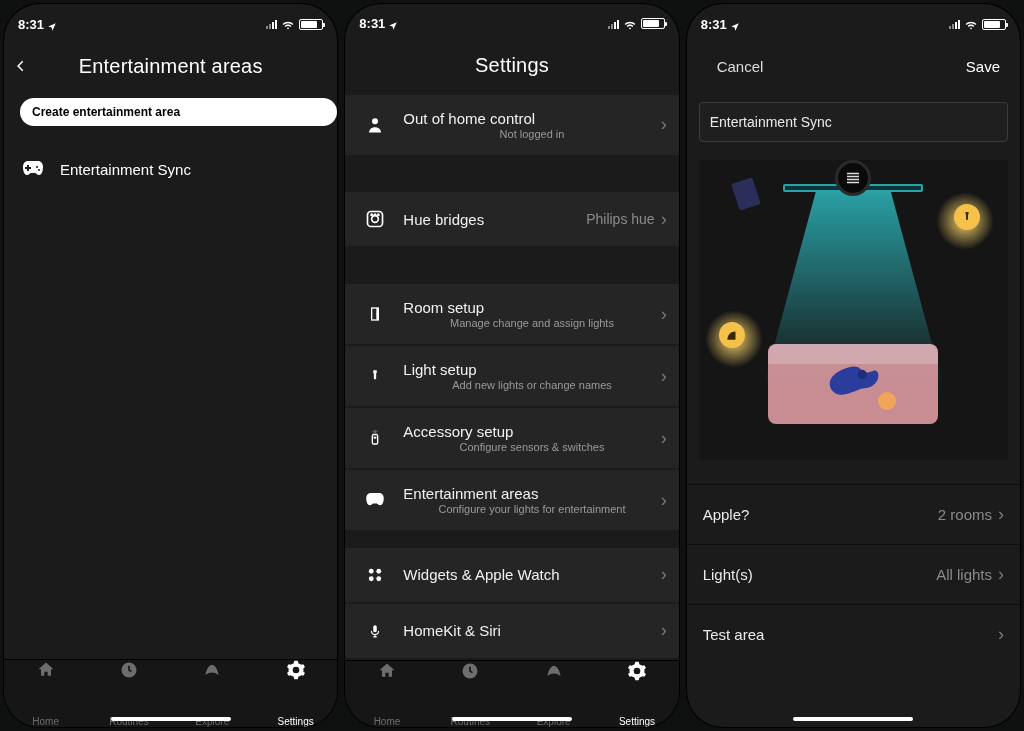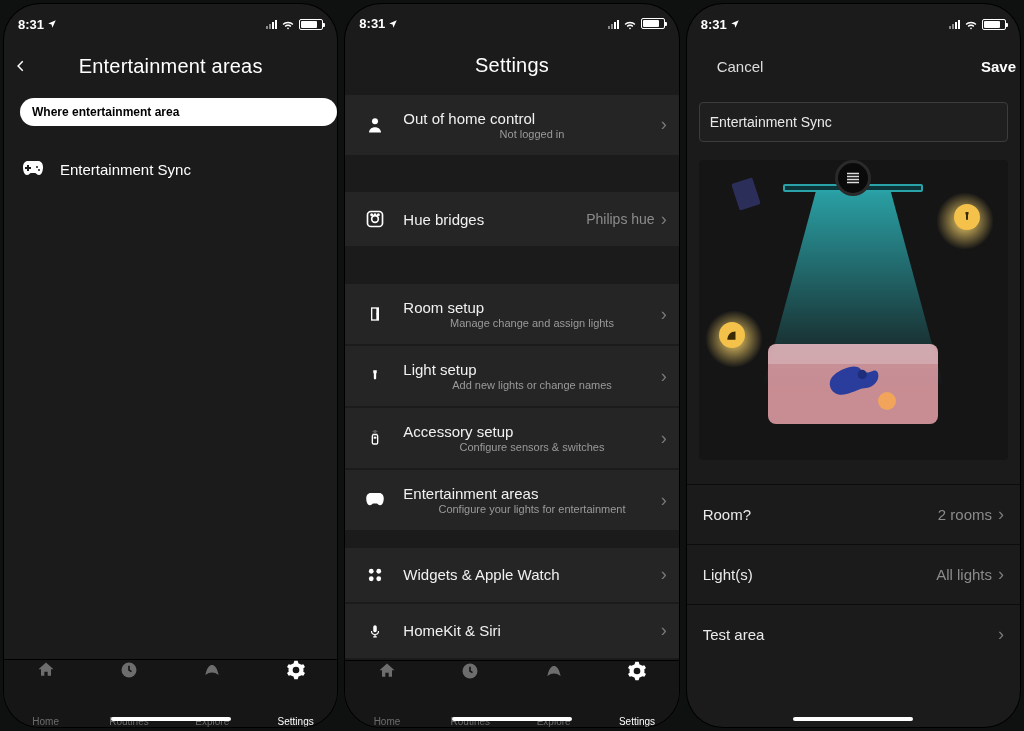--- a/index.html
+++ b/index.html
@@ -1,35 +1,35 @@
 <!DOCTYPE html>
 <html><head>
 <meta charset="utf-8">
 <style>
   * { box-sizing: border-box; margin: 0; padding: 0; font-family: -apple-system, "Helvetica Neue", Arial, sans-serif; -webkit-font-smoothing: antialiased; }
   html, body { width: 1024px; height: 731px; background: #0f1010; overflow: hidden; }
   .row { display: flex; width: 1024px; height: 731px; }
   .phone { position: relative; width: 336px; height: 723px; margin: 4px; background: #1b1b1b; border-radius: 36px; overflow: hidden; box-shadow: 0 0 0 1px #000; display:flex; flex-direction:column; }
   .status { height: 40px; display: flex; align-items: center; justify-content: space-between; padding: 0 14px; color: #fff; font-size: 13px; font-weight: 600; }
-  .status .left { display:flex; align-items:center; gap:3px;}
+  .status .left { display:flex; align-items:flex-end; gap:3px;}
   .status .right { display:flex; align-items:center; gap:4px;}
   .status .bars { display:inline-flex; align-items:flex-end; gap:1px; height:10px;}
   .status .bars span{ width:2px; background:#888; display:inline-block;}
   .status .bars span.on{ background:#fff;}
   .status .wifi { width:14px; height:14px; position:relative;}
   .status .batt { width:24px; height:11px; border:1px solid #fff; border-radius:2px; position:relative; padding:1px;}
   .status .batt::after{content:""; position:absolute; right:-3px; top:3px; width:2px; height:4px; background:#fff; border-radius:0 1px 1px 0;}
   .status .batt i{ display:block; width:80%; height:100%; background:#fff; border-radius:1px;}
   .loc-arrow{ width:10px; height:10px;}
 
   .nav { display:flex; align-items:center; justify-content:center; height:44px; position:relative; color:#fff;}
   .nav .back { position:absolute; left:10px; top:0; bottom:0; display:flex; align-items:center; color:#fff; font-size:22px;}
   .nav .title { font-size:20px; font-weight:400; letter-spacing:0.2px;}
   .nav .left-text { position:absolute; left:30px; font-size:15px; color:#ddd;}
-  .nav .right-text { position:absolute; right:4px; font-size:15px; font-weight:700; color:#fff;}
+  .nav .right-text { position:absolute; right:20px; font-size:15px; font-weight:400; color:#fff;}
 
   .pill { background:#fff; color:#000; font-size:12px; font-weight:600; padding:7px 12px; border-radius:16px; display:inline-block; margin:10px 0 0 16px;}
 
   .list { margin-top:18px;}
   .list-item { display:flex; align-items:center; height:50px; padding:0 16px; color:#fff; font-size:15px;}
   .list-item .icon { width:26px; height:22px; margin-right:14px; display:flex; align-items:center; justify-content:center;}
 
   .group { margin-top:8px;}
   .settings-item { background:#252525; margin-bottom:2px; display:flex; align-items:center; padding:10px 12px 10px 16px; color:#fff; min-height:54px;}
   .settings-item.tall{ min-height:60px;}
@@ -103,21 +103,21 @@
 
     <div class="nav">
       <span class="back">
         <svg width="14" height="22" viewBox="0 0 24 24" fill="none" stroke="#fff" stroke-width="2.5">
             <polyline points="15 4 7 12 15 20"></polyline>
           </svg>
       </span>
       <span class="title">Entertainment areas</span>
     </div>
 
-    <span class="pill">Where entertainment area</span>
+    <span class="pill">Create entertainment area</span>
 
     <div class="list">
       <div class="list-item">
         <span class="icon">
           <svg width="24" height="16" viewBox="0 0 24 16" fill="#fff">
               <path d="M7 0h10c3 0 5 2.6 5 6s-1 8-4 8c-2 0-3-2-4-2h-4c-1 0-2 2-4 2-3 0-4-4.6-4-8S4 0 7 0z M6 4v2H4v2h2v2h2V8h2V6H8V4H6z M16 5a1 1 0 100 2 1 1 0 000-2z M18 8a1 1 0 100 2 1 1 0 000-2z"></path>
             </svg>
         </span>
         <span>Entertainment Sync</span>
       </div>
@@ -387,21 +387,21 @@
       <div class="couch"></div>
       <svg class="blob" viewBox="0 0 60 50">
           <path d="M10 40c-6-4-8-14 0-20s22-12 28-6 8 4 14 2 8 8 2 14-10 4-16 6-20 10-28 4z" fill="#2a3d9c"></path>
           <circle cx="40" cy="20" r="5" fill="#1e2e7a"></circle>
         </svg>
       <div class="ball"></div>
     </div>
 
     <div class="opt-list">
       <div class="opt">
-        <span class="lbl">Room?</span>
+        <span class="lbl">Apple?</span>
         <span class="val">2 rooms</span>
         <span class="chev">›</span>
       </div>
       <div class="opt">
         <span class="lbl">Light(s)</span>
         <span class="val">All lights</span>
         <span class="chev">›</span>
       </div>
       <div class="opt">
         <span class="lbl">Test area</span>

